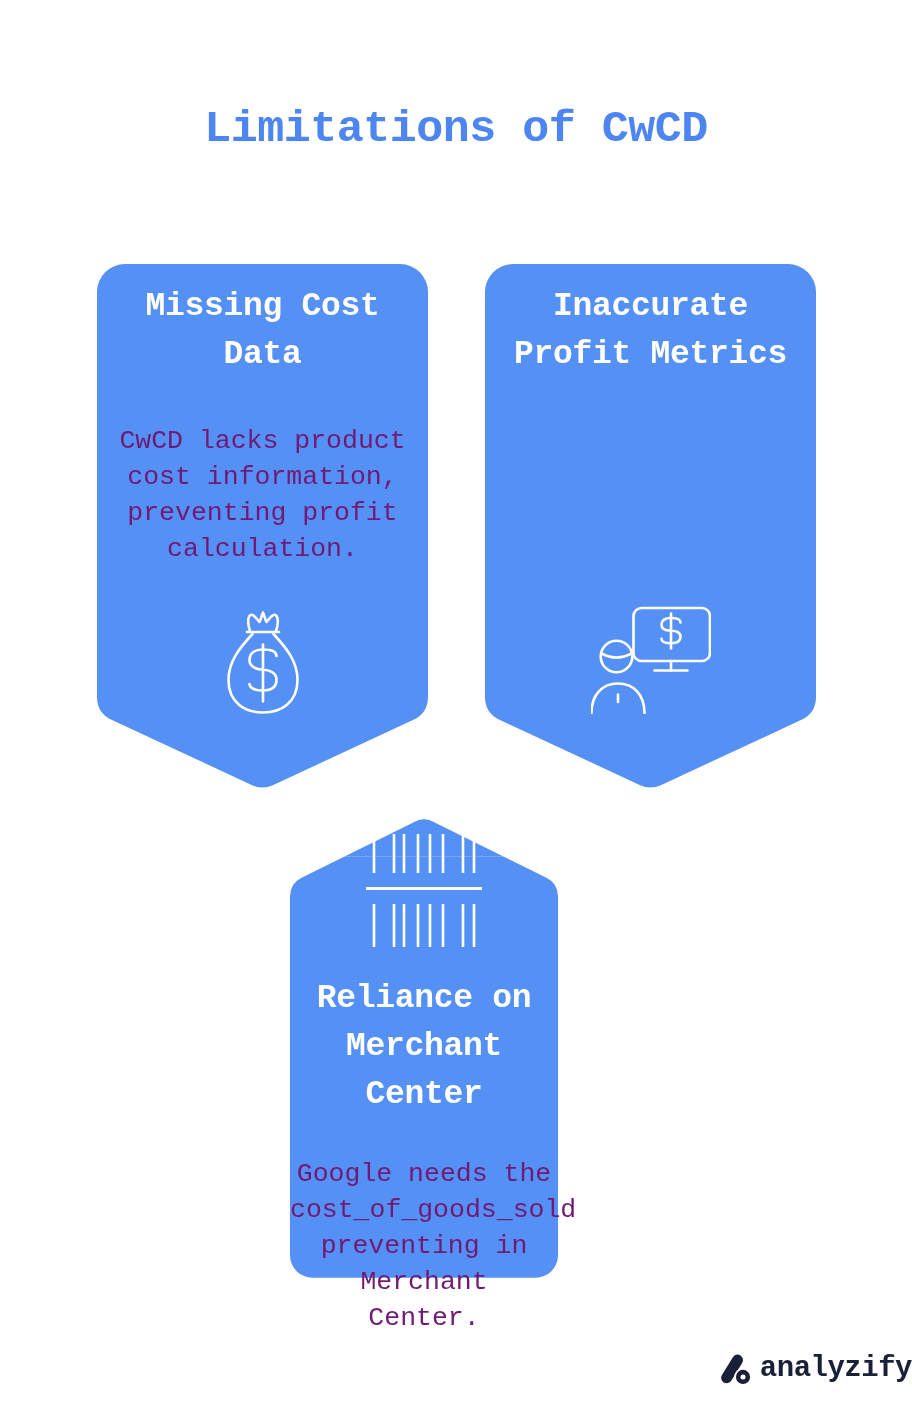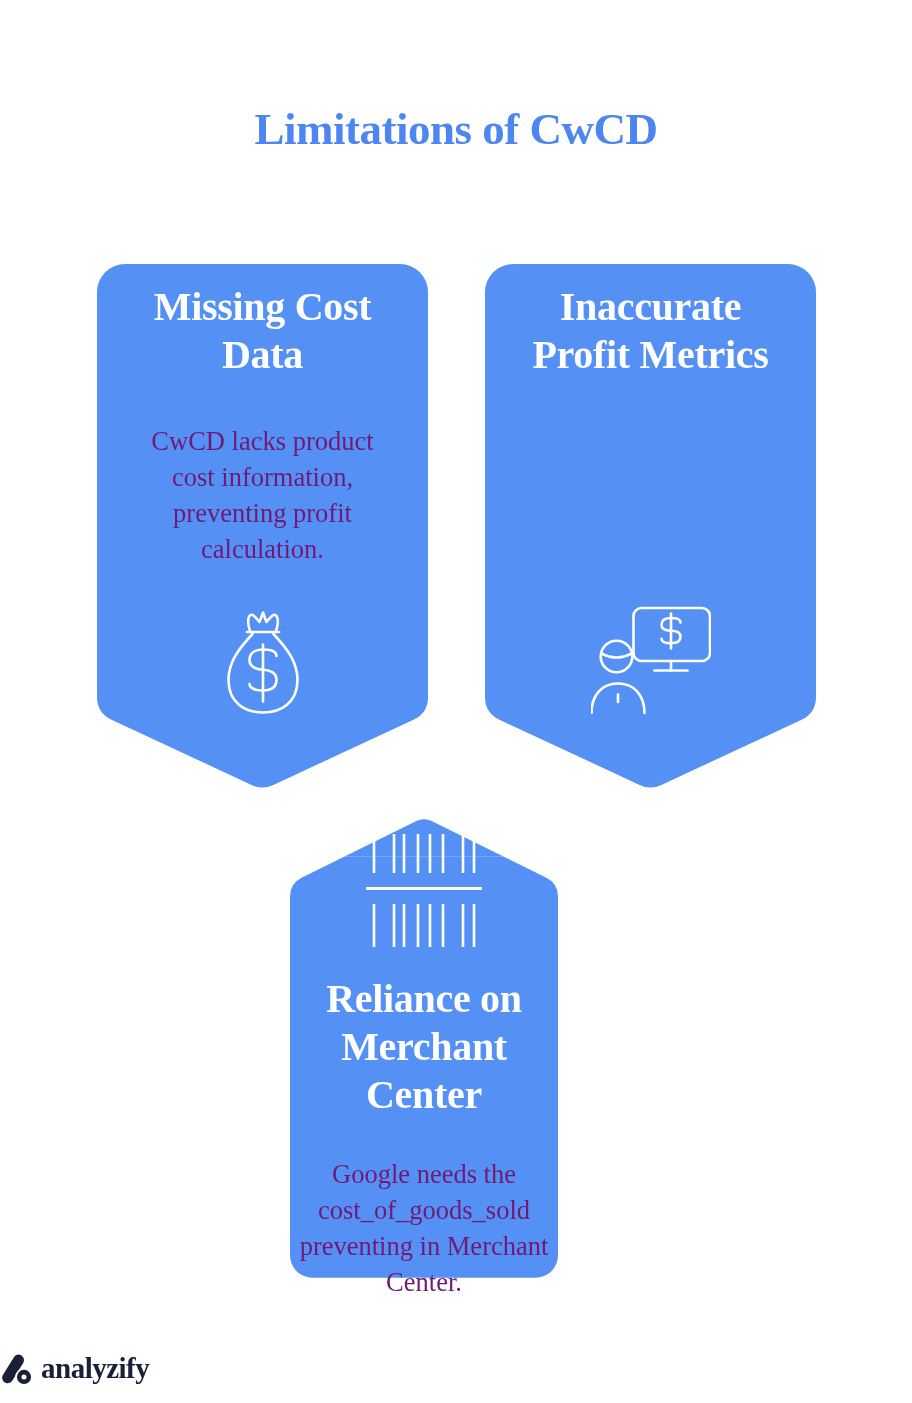--- a/index.html
+++ b/index.html
@@ -1,35 +1,35 @@
 <!DOCTYPE html>
 <html><head>
 <meta charset="utf-8">
 <style>
   * { margin:0; padding:0; box-sizing:border-box; }
   html,body { background:#ffffff; }
   .page {
     position:relative; width:912px; height:1403px; margin:0 auto;
     background:#ffffff; overflow:hidden;
-    font-family:Liberation Serif, serif;
+    font-family:Liberation Mono, monospace;
   }
   .title {
     position:absolute; top:104px; left:0; width:100%;
     text-align:center; font-size:45px; line-height:1.15; font-weight:700;
     letter-spacing:-0.5px; color:#4d86f0;
   }
   .card { position:absolute; }
   .card-1 { left:97px;  top:264px; width:331px; height:526px; }
   .card-2 { left:468px; top:264px; width:365px; height:526px; }
   .card-3 { left:290px; top:763px; width:268px; height:569px; }
   .card-bg { position:absolute; inset:0; width:100%; height:100%; display:block; }
   .card-bg path { fill:#5590f5; }
   .card-heading {
     position:absolute; left:0; width:100%; text-align:center;
-    color:#ffffff; font-size:40px; line-height:48px; font-weight:700;
+    color:#ffffff; font-size:33px; line-height:48px; font-weight:700;
     letter-spacing:-0.3px; white-space:pre-line;
   }
   .card-body {
     position:absolute; left:0; width:100%; text-align:center;
     color:#701a75; font-size:26.5px; line-height:36px; font-weight:400;
     white-space:pre-line;
   }
   .card-1 .card-heading, .card-2 .card-heading { top:19px; }
   .card-1 .card-body,    .card-2 .card-body    { top:159px; }
   .card-3 .card-heading { top:212px; }
@@ -37,21 +37,21 @@
   .card-icon { position:absolute; left:50%; transform:translateX(-50%); }
   .card-icon * { fill:none; stroke:#ffffff; }
   .card-1 .card-icon, .card-2 .card-icon { top:336px; }
   .card-3 .card-icon { top:70px; }
   .seam {
     position:absolute; left:6px; right:6px; top:93px; height:1px;
     background:rgba(255,255,255,0.20); pointer-events:none;
   }
   .footer {
     position:absolute; top:1351px; left:0; width:100%;
-    display:flex; align-items:center; justify-content:flex-start; gap:9px;
+    display:flex; align-items:center; justify-content:flex-end; gap:9px;
   }
   .brand-text {
     color:#1a2038; font-size:29px; font-weight:700; letter-spacing:-0.5px;
   }
 </style>
 </head>
 <body>
 
 <div class="page">
 

